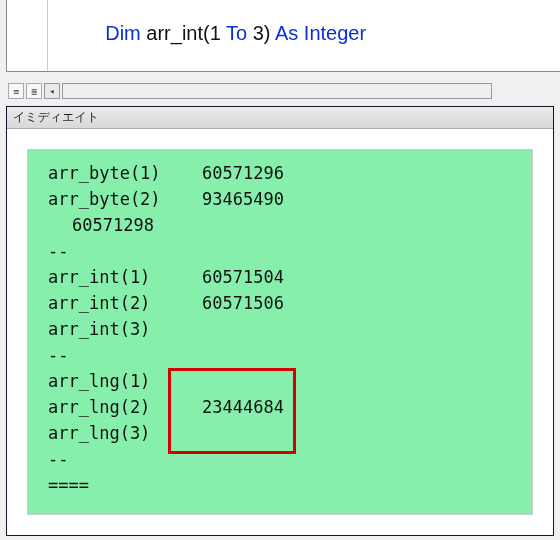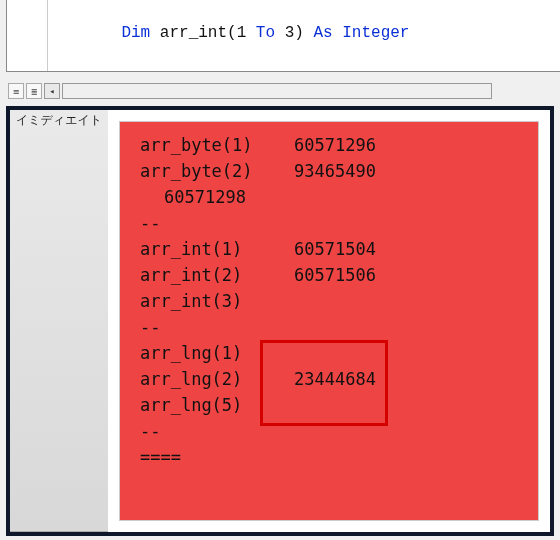--- a/index.html
+++ b/index.html
@@ -23,22 +23,22 @@
   }
   .gutter-line {
     position: absolute;
     left: 40px; top: 0; bottom: 0;
     width: 0;
     border-left: 1px solid #ccc;
   }
   .code-line {
     padding-left: 70px;
     line-height: 22px;
-    font-family: Liberation Mono, monospace;
-    font-size: 16px;
+    font-family: Liberation Sans, sans-serif;
+    font-size: 20px;
     white-space: pre;
   }
   .kw { color: #0a2fd6; }
   .ident { color: #111; }
 
   .toolbar-strip {
     position: absolute;
     left: 8px; top: 82px;
     height: 18px;
     display: flex;
@@ -62,39 +62,39 @@
   .scroll-track {
     width: 430px; height: 16px;
     border: 1px solid #999;
     background: #efefef;
   }
 
   .immediate-wrap {
     position: absolute;
     left: 6px; right: 6px;
     top: 106px; bottom: 4px;
-    border: 4px solid #0f172a;
+    border: 1px solid #0f172a;
     background: #fff;
-    display: flex; flex-direction: row;
+    display: flex; flex-direction: column;
   }
   .immediate-title {
     background: linear-gradient(#eaeaea,#d8d8d8);
     border-bottom: 1px solid #aaa;
     font-size: 12px;
     padding: 2px 6px;
     color: #222;
     font-family: "Meiryo","MS Gothic",sans-serif;
   }
   .immediate-body {
     flex: 1;
-    background: #ef4444;
+    background: #86efac;
     position: relative;
     padding: 10px 8px 8px 20px;
     border: 1px solid #ccc;
-    margin: 11px;
+    margin: 20px;
     overflow: hidden;
   }
   .out-row {
     display: flex;
     line-height: 26px;
     font-size: 17px;
     color: #111;
     font-family: "Meiryo","Consolas",monospace;
   }
   .col-name { width: 130px; }
@@ -167,21 +167,21 @@
     <div class="out-row">
         <span class="col-name">arr_lng(1)</span>
         <span class="col-spacer"></span>
       </div>
     <div class="out-row">
         <span class="col-name">arr_lng(2)</span>
         <span class="col-spacer"></span>
         <span class="col-val">23444684</span>
       </div>
     <div class="out-row">
-        <span class="col-name">arr_lng(5)</span>
+        <span class="col-name">arr_lng(3)</span>
         <span class="col-spacer"></span>
       </div>
     <div class="out-row">
         <span class="col-name">--</span>
       </div>
     <div class="out-row">
         <span class="col-name">====</span>
       </div>
 
     <div class="highlight-box" style="top:218px;left:140px;width:128px;height:86px;"></div>

